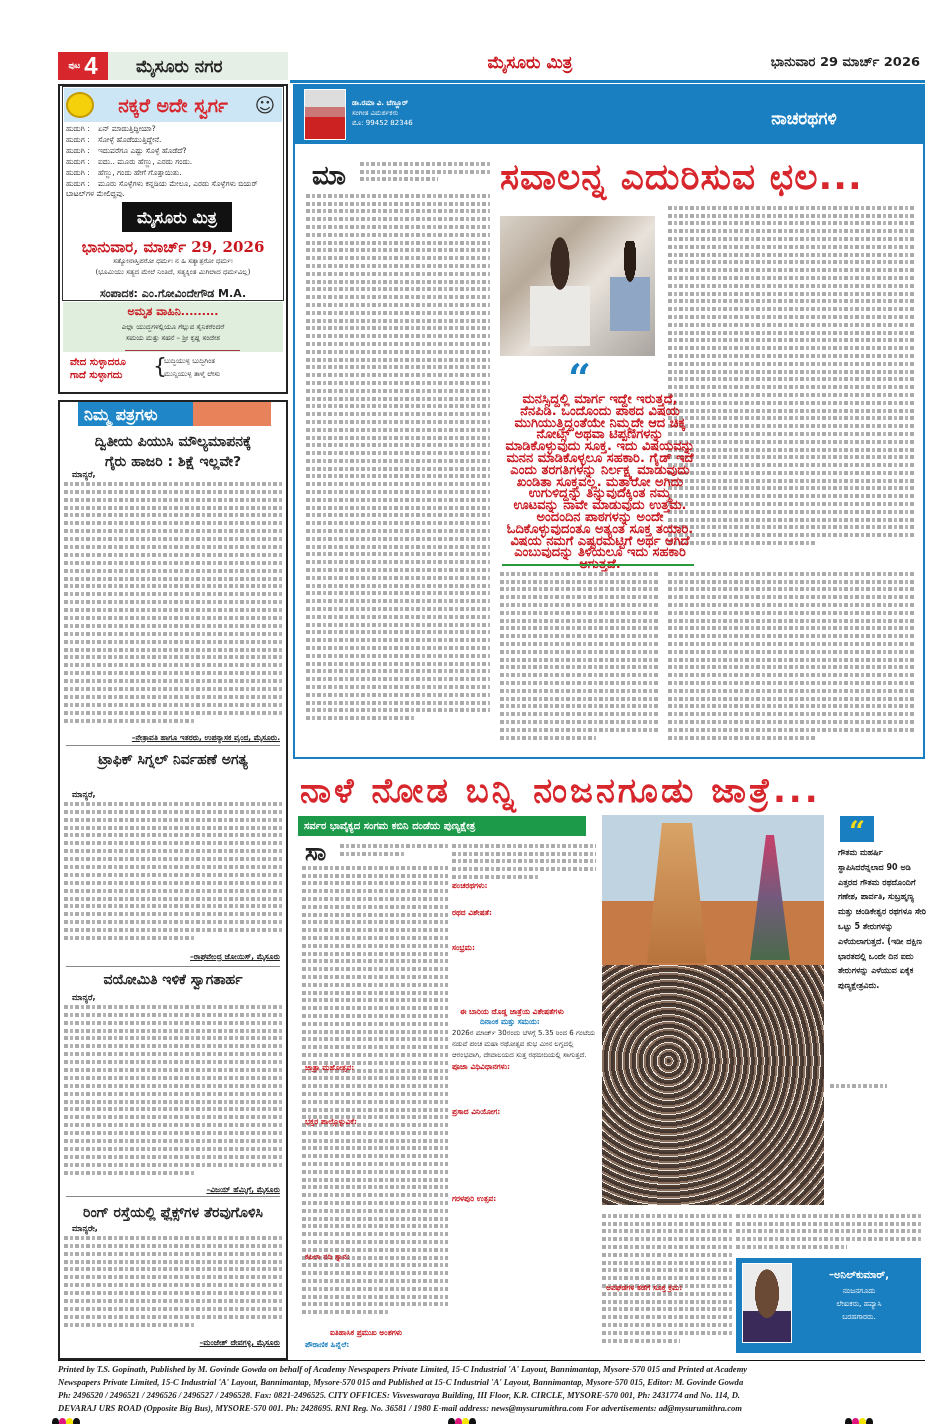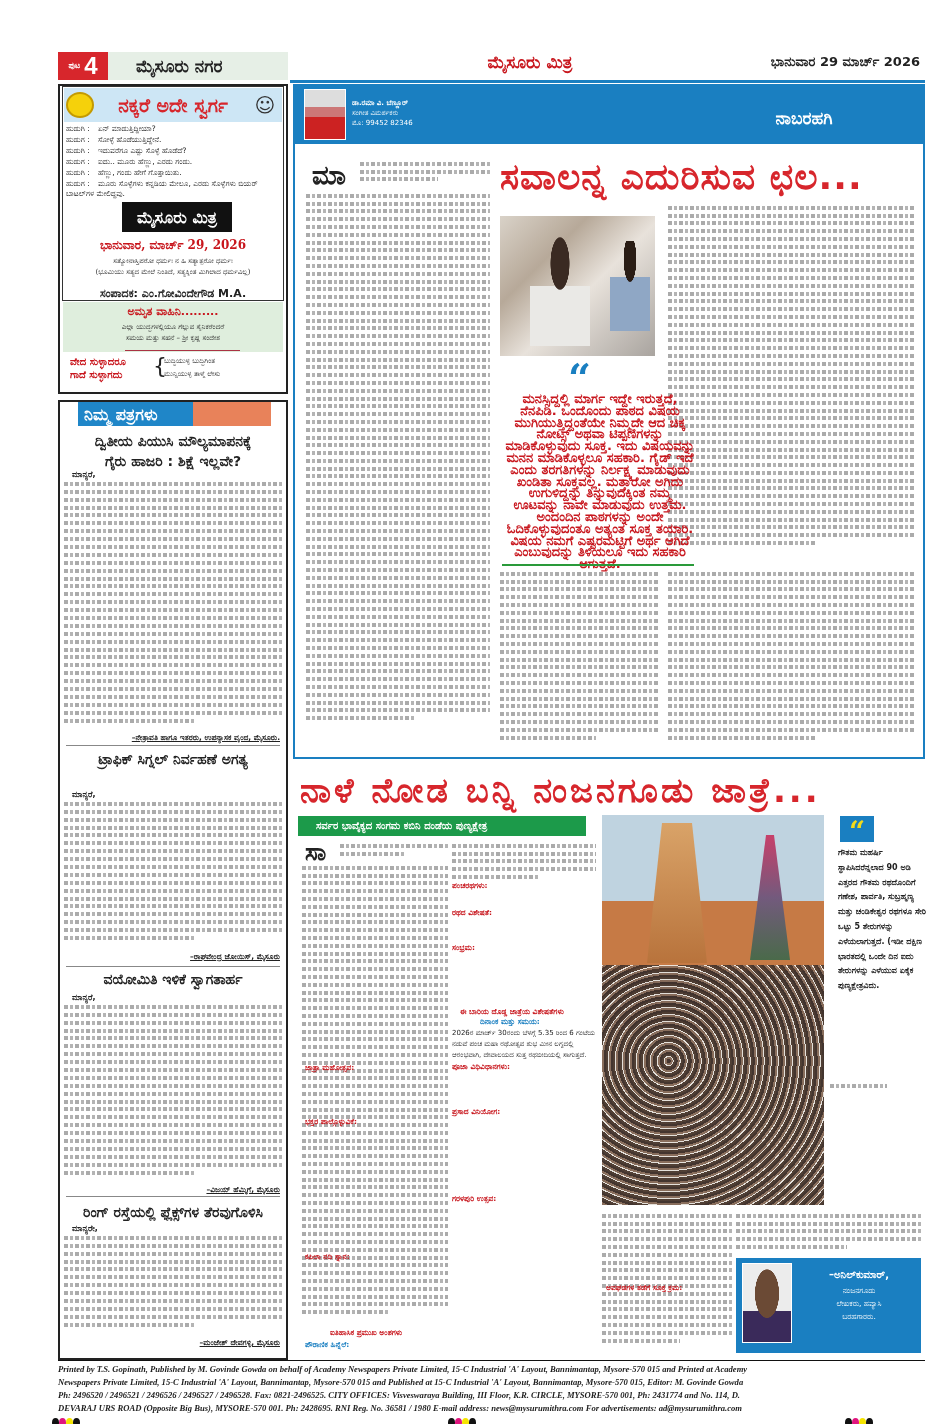--- a/index.html
+++ b/index.html
@@ -17,21 +17,21 @@
   #blue-rule { left: 290px; top: 80px; width: 635px; height: 3px; background: #1a7fc1; }
 
   #joke-box { left: 62px; top: 86px; width: 222px; height: 215px; border: 1px solid #333; }
   #joke-title { left: 64px; top: 88px; width: 218px; height: 34px; background: #cde6f5; display:flex; align-items:center; justify-content:center; color:#d7262c; font-size: 19px; font-weight: bold; }
   #joke-face-l { left: 66px; top: 92px; width: 28px; height: 26px; background:#f5d10b; border-radius: 50%; border: 2px solid #c49a00; }
   #joke-face-r { left: 252px; top: 92px; width: 26px; height: 26px; color:#333; font-size: 20px; text-align:center; line-height:26px; }
   .joke-line { position:absolute; left: 66px; font-size: 7.5px; line-height: 10px; width: 215px; }
   .joke-line .sp { display:inline-block; width: 32px; }
 
   #logo-black { left: 122px; top: 202px; width: 110px; height: 30px; background: #111; color:#fff; display:flex; align-items:center; justify-content:center; font-size: 16px; font-weight: bold; }
-  #date-red { left: 62px; top: 238px; width: 222px; text-align:center; color:#c8161d; font-size: 12px; font-weight: bold; font-family: "DejaVu Serif", serif; }
+  #date-red { left: 62px; top: 238px; width: 222px; text-align:center; color:#c8161d; font-size: 15px; font-weight: bold; font-family: "DejaVu Serif", serif; }
   .motto { position:absolute; left:62px; width:222px; text-align:center; font-size: 7px; line-height: 10px; }
   #editor { left: 62px; top: 287px; width: 222px; text-align:center; font-size: 11px; font-weight: bold; }
 
   #amrutha { left: 63px; top: 300px; width: 220px; height: 50px; background: #dfeedd; }
   #amrutha-title { left: 63px; top: 302px; width: 220px; text-align:center; color:#c8161d; font-size: 11px; font-weight: bold; }
   .amrutha-line { position:absolute; left:63px; width:220px; text-align:center; font-size: 7px; line-height: 10px; }
   #amrutha-rule { left: 125px; top: 350px; width: 115px; height: 1px; background:#a34; }
   .veda-l { position:absolute; left: 70px; color:#c8161d; font-size: 10px; font-weight: bold; line-height: 13px; }
   #brace { left: 153px; top: 354px; font-size: 22px; line-height: 24px; color:#222; }
   .veda-r { position:absolute; left: 164px; font-size: 7px; line-height: 13px; }
@@ -56,21 +56,21 @@
   #feature-box { left: 293px; top: 144px; width: 632px; height: 615px; border: 2px solid #1a7fc1; border-top: none; }
   #feature-headline { left: 500px; top: 156px; width: 420px; color:#d7262c; font-size: 36px; font-weight: bold; letter-spacing: 1px; }
   #dropcap { left: 312px; top: 160px; font-size: 26px; font-weight: bold; color:#222; }
   #feature-photo { left: 500px; top: 216px; width: 155px; height: 140px; background: linear-gradient(135deg,#d9d2c8 0%, #b7a999 30%, #e8e2db 55%, #a9a49f 100%); }
   #feature-photo .girl { position:absolute; left: 30px; top: 20px; width: 60px; height: 110px; background: radial-gradient(ellipse at 50% 25%, #3a2a22 0 22%, transparent 23%), linear-gradient(180deg, transparent 0 45%, #eae9e6 45% 100%); }
   #feature-photo .boy { position:absolute; left: 110px; top: 25px; width: 40px; height: 90px; background: radial-gradient(ellipse at 50% 20%, #2a1d15 0 22%, transparent 23%), linear-gradient(180deg, transparent 0 40%, #8fa7c5 40% 100%); }
   #quote-mark { left: 568px; top: 358px; color:#1a7fc1; font-size: 40px; font-weight: bold; font-family: "DejaVu Serif", serif; line-height: 40px; }
   #pull-quote { left: 505px; top: 393px; width: 190px; text-align:center; color:#c8161d; font-size: 13px; line-height: 11.8px; font-weight: bold; }
   #quote-rule { left: 502px; top: 564px; width: 192px; height: 2px; background:#2a9a3a; }
   #jatre-headline { left: 300px; top: 770px; width: 625px; color:#d7262c; font-size: 34px; font-weight: bold; letter-spacing: 3px; }
-  #jatre-sub { left: 298px; top: 816px; width: 288px; height: 20px; background: #1c9a4a; color:#fff; font-size: 10px; font-weight: bold; display:flex; align-items:center; padding-left: 18px; }
+  #jatre-sub { left: 298px; top: 816px; width: 288px; height: 20px; background: #1c9a4a; color:#fff; font-size: 10px; font-weight: bold; display:flex; align-items:center; padding-left: 6px; }
   #jatre-photo { left: 602px; top: 815px; width: 222px; height: 390px; background: linear-gradient(180deg, #bfd3e0 0 22%, #c67a45 22% 40%, #5a4a42 40% 55%, #7a6a5a 55% 100%); overflow:hidden; }
   #jatre-photo .tower { position:absolute; left: 45px; top: 8px; width: 60px; height: 140px; background: linear-gradient(180deg,#d9a368,#b8733c); clip-path: polygon(25% 0,75% 0,100% 100%,0 100%); }
   #jatre-photo .chariot { position:absolute; left: 148px; top: 20px; width: 40px; height: 125px; background: linear-gradient(180deg,#c7406a,#735a7d,#4a6a4a); clip-path: polygon(40% 0,60% 0,100% 100%,0 100%); }
   #jatre-photo .crowd { position:absolute; left: 0; top: 150px; width: 222px; height: 240px; background: repeating-radial-gradient(circle at 30% 40%, #3d2f2a 0 2px, #8a6e5c 2px 4px, #f0ede8 4px 5px, #4b3a30 5px 7px); opacity: .9; }
   #jatre-quote-mark { left: 840px; top: 816px; width: 34px; height: 26px; background:#1a7fc1; color:#f3da1b; font-size: 28px; font-weight: bold; text-align:center; line-height: 32px; font-family: "DejaVu Serif", serif; }
   #jatre-side-quote { left: 838px; top: 846px; width: 92px; font-size: 8px; font-weight: bold; line-height: 14.8px; }
   #reporter-box { left: 736px; top: 1258px; width: 185px; height: 95px; background:#1a7fc1; }
   #reporter-photo { left: 742px; top: 1263px; width: 50px; height: 80px; background: radial-gradient(ellipse at 50% 38%, #6b4a35 0 35%, transparent 36%), linear-gradient(180deg, #ececec 0 60%, #3a2a5a 60% 100%); border: 1px solid #fff; }
   .reporter-line { position:absolute; left: 800px; width: 118px; text-align:center; color:#fff; font-size: 7.5px; line-height: 13px; }
   #jatre-dropcap { left: 305px; top: 838px; font-size: 24px; font-weight: bold; }
@@ -241,21 +241,21 @@
     <div class="tl"></div>
     <div class="tl" style="width: 60%;"></div>
   </div>
 <div class="sig" style="top:1338px">–ಮಂಜೇಶ್ ದೇವಗಳ್ಳಿ, ಮೈಸೂರು</div>
 
 <div id="feature-header" class="abs"></div>
 <div id="author-photo" class="abs"></div>
 <div class="author-line" style="top:98px;font-weight:bold">ಡಾ.ರಮಾ ವಿ. ಬೆಣ್ಣೂರ್</div>
 <div class="author-line" style="top:108px">ಸಂಗೀತ ವಿಮರ್ಶಕರು</div>
 <div class="author-line" style="top:118px">ಮೊ: 99452 82346</div>
-<div class="abs" style="left:724px;top:98px;width:160px;height:40px;display:flex;align-items:center;justify-content:center;color:#fff;font-size:17px;font-weight:bold;">ನಾಬರಹಗಿ</div>
+<div class="abs" style="left:724px;top:98px;width:160px;height:40px;display:flex;align-items:center;justify-content:center;color:#fff;font-size:17px;font-weight:bold;">ನಾಚರಥಗಳಿ</div>
 
 <div id="feature-box" class="abs"></div>
 <div id="feature-headline" class="abs">ಸವಾಲನ್ನ ಎದುರಿಸುವ ಛಲ...</div>
 <div id="dropcap" class="abs">ಮಾ</div>
 <div class="col-text" style="left:360px;top:158px;width:130px" id="ft-a">
     <div class="tl"></div>
     <div class="tl"></div>
     <div class="tl" style="width: 60%;"></div>
   </div>
 <div class="col-text" style="left:306px;top:190px;width:184px" id="ft-b">

